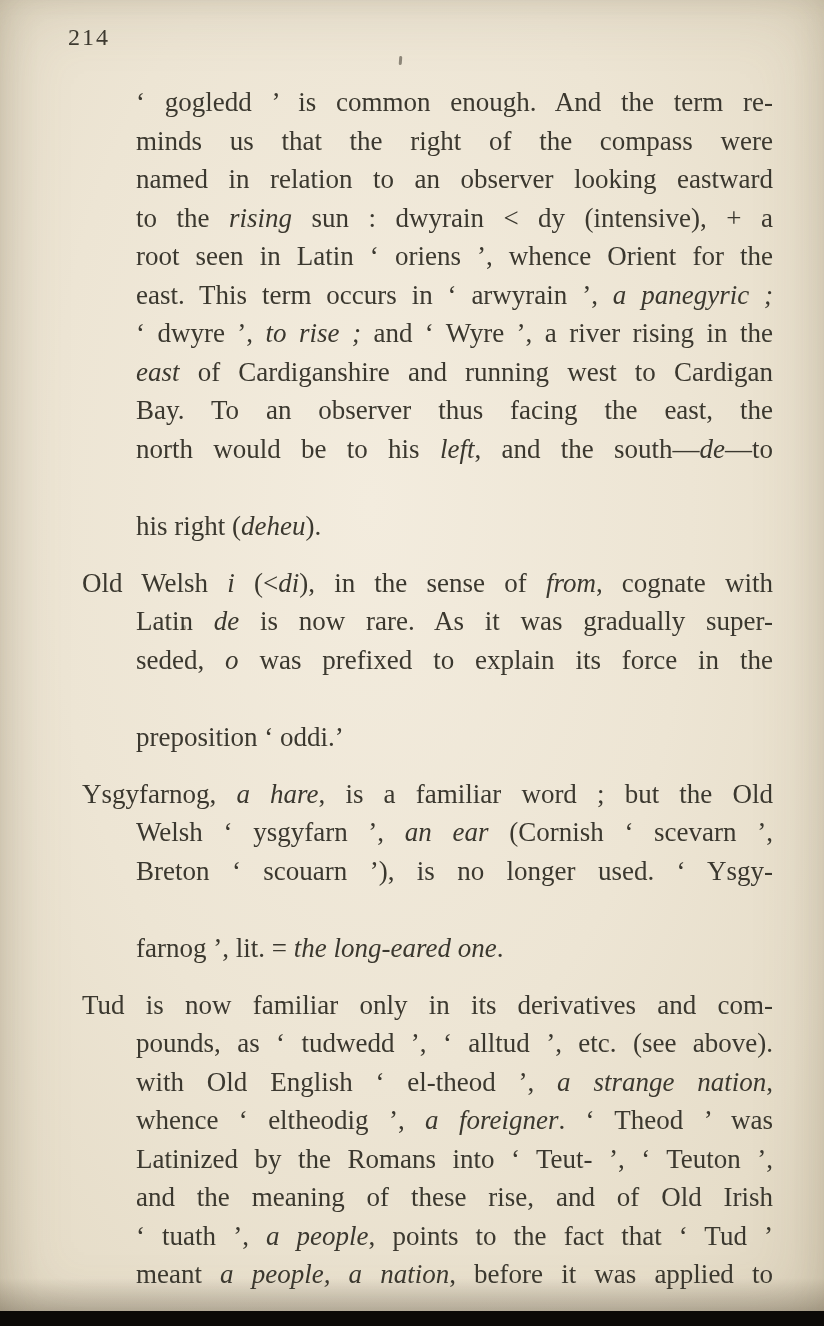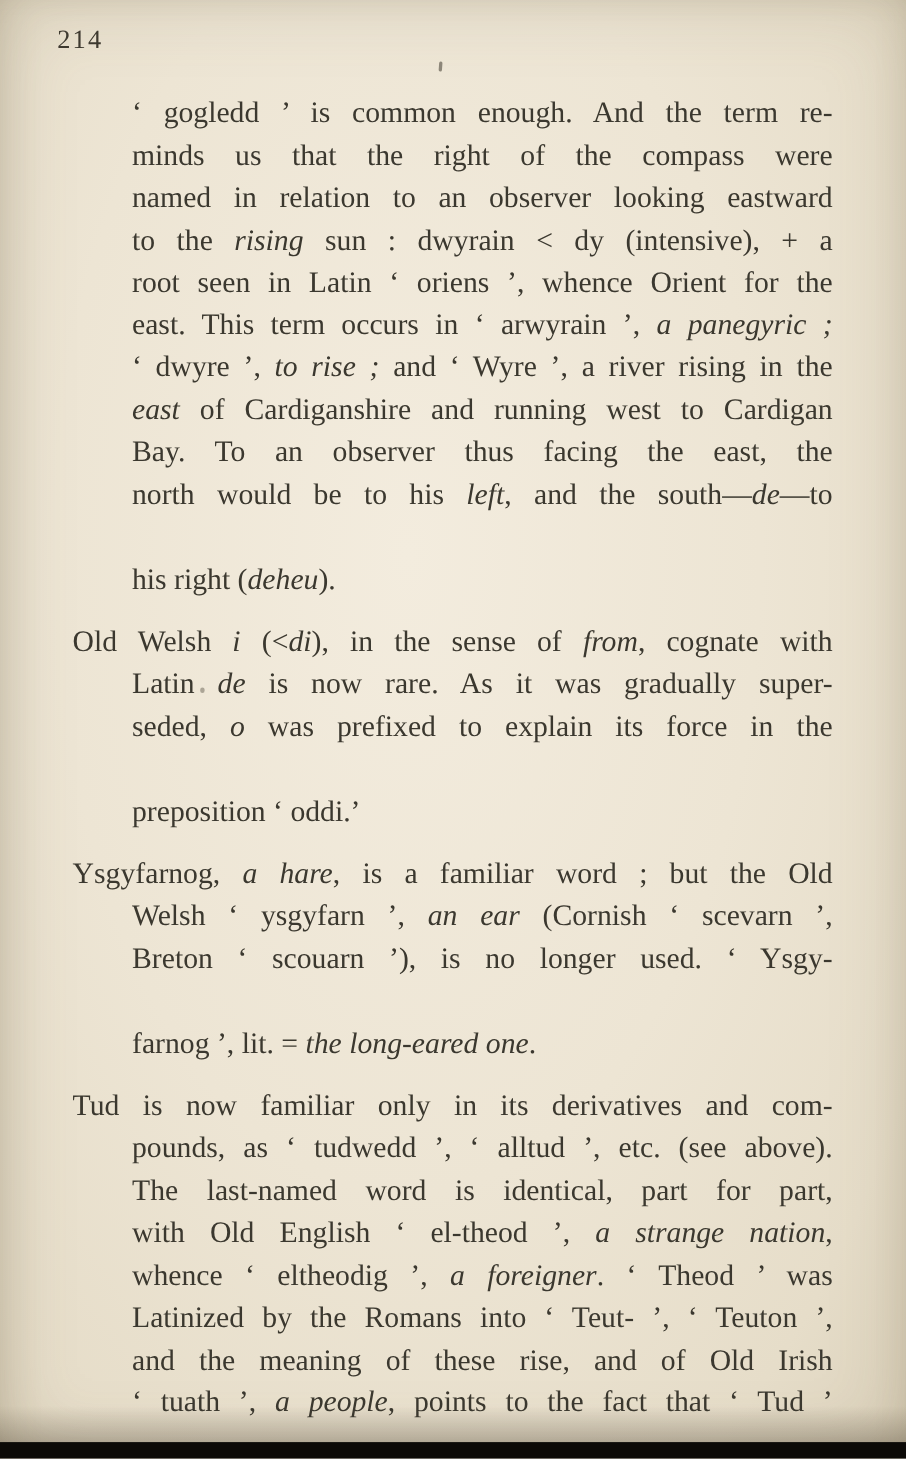--- a/index.html
+++ b/index.html
@@ -7,20 +7,21 @@
   .page {
     position: relative;
     width: 824px;
     height: 1326px;
     margin: 0 auto;
     overflow: hidden;
     background: radial-gradient(ellipse at 45% 38%, #f3ecde 0%, #ede5d4 50%, #e6ddc9 82%, #dcd2bc 100%);
     box-shadow: inset 0 0 70px rgba(115, 98, 68, 0.22), inset 18px 0 45px -28px rgba(100, 85, 58, 0.30), inset -14px 0 40px -26px rgba(100, 85, 58, 0.22);
     font-family: "Liberation Serif", "DejaVu Serif", serif;
     color: #3b382f;
+    padding-left: 16px;
   }
   .header {
     display: flex;
     align-items: baseline;
     padding: 24px 0 0 52px;
   }
   .page-number {
     font-size: 24px;
     letter-spacing: 2px;
     color: #3e3a30;
@@ -105,26 +106,26 @@
       </div>
       <div class="paragraph hanging">
         <div class="line first"><span>Ysgyfarnog, </span><span class="it">a hare</span><span>, is a familiar word ; but the Old</span></div>
         <div class="line"><span>Welsh ‘ ysgyfarn ’, </span><span class="it">an ear</span><span> (Cornish ‘ scevarn ’,</span></div>
         <div class="line"><span>Breton ‘ scouarn ’), is no longer used.  ‘ Ysgy-</span></div>
         <div class="line last"><span>farnog ’, lit. = </span><span class="it">the long-eared one</span><span>.</span></div>
       </div>
       <div class="paragraph hanging">
         <div class="line first"><span>Tud is now familiar only in its derivatives and com-</span></div>
         <div class="line"><span>pounds, as ‘ tudwedd ’, ‘ alltud ’, etc. (see above).</span></div>
-        <div class="line"><span>The last-named word is identical, part for part,</span></div>
         <div class="line"><span>with Old English ‘ el-theod ’, </span><span class="it">a strange nation</span><span>,</span></div>
         <div class="line"><span>whence ‘ eltheodig ’, </span><span class="it">a foreigner</span><span>.  ‘ Theod ’ was</span></div>
         <div class="line"><span>Latinized by the Romans into ‘ Teut- ’, ‘ Teuton ’,</span></div>
         <div class="line"><span>and the meaning of these rise, and of Old Irish</span></div>
         <div class="line"><span>‘ tuath ’, </span><span class="it">a people</span><span>, points to the fact that ‘ Tud ’</span></div>
+        <div class="line"><span>meant </span><span class="it">a people, a nation</span><span>, before it was applied to</span></div>
         <div class="line last"><span>the land or country occupied by them.  Plenty of</span></div>
       </div>
     </div>
 
   <span class="scan-artifact artifact-1"></span>
   <span class="scan-artifact artifact-2"></span>
 
   <div class="bottom-shadow"></div>
   <div class="bottom-scan-edge"></div>
 </div>

